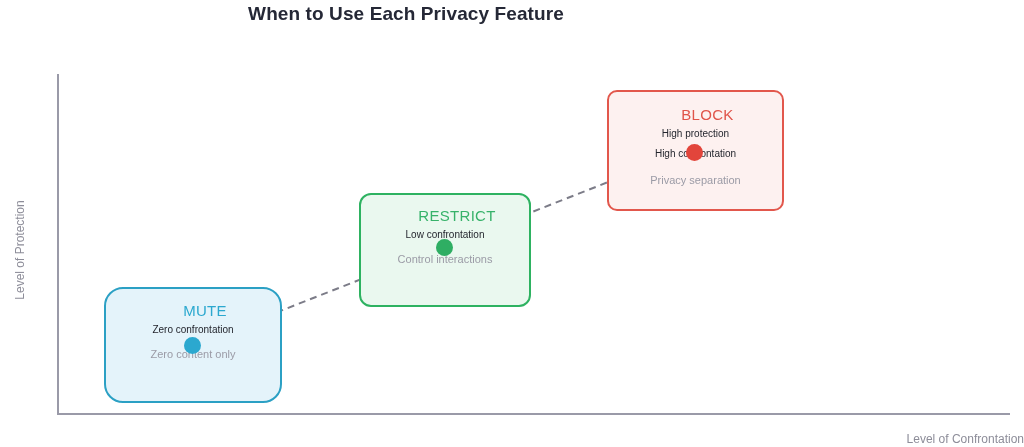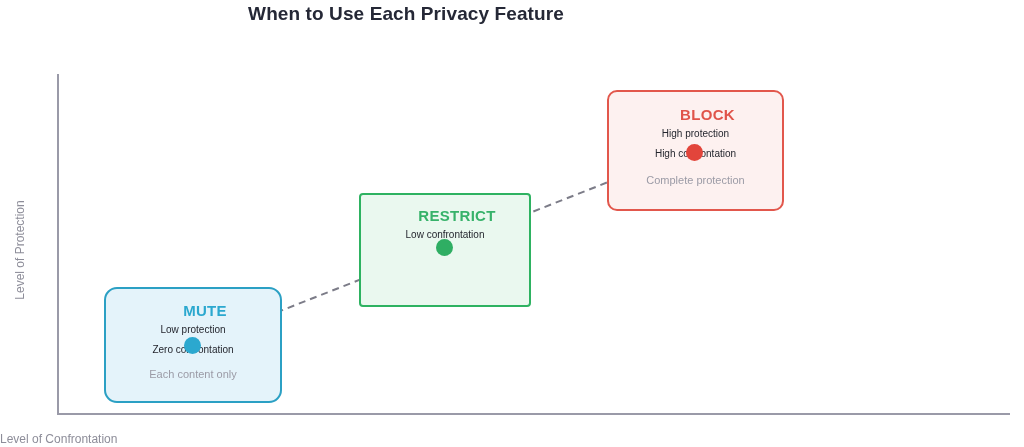--- a/index.html
+++ b/index.html
@@ -49,21 +49,21 @@
     top: 413px;
     width: 953px;
     height: 2px;
     background: #9a9aa8;
   }
   .axis-label-x {
     position: absolute;
     left: 0;
     top: 432px;
     width: 1024px;
-    text-align: left;
+    text-align: right;
     font-size: 12px;
     color: #8d8d99;
   }
   .axis-label-y {
     position: absolute;
     left: -60px;
     top: 243px;
     width: 160px;
     text-align: center;
     font-size: 12px;
@@ -81,26 +81,26 @@
     height: 447px;
     pointer-events: none;
   }
 
   
   .feature-box {
     position: absolute;
     box-sizing: border-box;
     border-width: 2px;
     border-style: solid;
-    border-radius: 13px;
+    border-radius: 19px;
     text-align: center;
   }
   .box-title {
     font-size: 15px;
-    font-weight: bold;
+    font-weight: normal;
     letter-spacing: 0.3px;
     line-height: 18px;
     margin-left: 24px;
   }
   .box-line {
     font-size: 10px;
     color: #24262e;
     line-height: 20px;
     white-space: nowrap;
   }
@@ -122,21 +122,21 @@
   #box-mute .box-title { color: #2ba8cf; padding-top: 13px; }
   #box-mute .box-note  { padding-top: 6px; }
 
   #box-restrict {
     left: 359px;
     top: 193px;
     width: 172px;
     height: 114px;
     background: #eaf8ef;
     border-color: #2eb261;
-    border-radius: 4px;
+    border-radius: 12px;
   }
   #box-restrict .box-title { color: #37b26a; padding-top: 12px; }
   #box-restrict .box-note  { padding-top: 6px; }
 
   #box-block {
     left: 607px;
     top: 90px;
     width: 177px;
     height: 121px;
     background: #fdf1f0;
@@ -170,34 +170,34 @@
   <div class="axis-label-x">Level of Confrontation</div>
 
   <div class="axis-label-y">Level of Protection</div>
 
   <svg class="connector" viewBox="0 0 1024 447" xmlns="http://www.w3.org/2000/svg">
     <line x1="176" y1="352" x2="710" y2="142" stroke="#7c7c88" stroke-width="2" stroke-dasharray="7 5" stroke-linecap="butt"></line>
   </svg>
 
   <div class="feature-box" id="box-mute">
     <div class="box-title">MUTE</div>
-    <div class="box-line">Low protection</div>
     <div class="box-line">Zero confrontation</div>
-    <div class="box-note">Each content only</div>
+    <div class="box-note">Zero content only</div>
   </div>
 
   <div class="feature-box" id="box-restrict">
     <div class="box-title">RESTRICT</div>
     <div class="box-line">Low confrontation</div>
+    <div class="box-note">Control interactions</div>
   </div>
 
   <div class="feature-box" id="box-block">
     <div class="box-title">BLOCK</div>
     <div class="box-line">High protection</div>
     <div class="box-line">High confrontation</div>
-    <div class="box-note">Complete protection</div>
+    <div class="box-note">Privacy separation</div>
   </div>
 
   <div class="dot" id="dot-mute"></div>
   <div class="dot" id="dot-restrict"></div>
   <div class="dot" id="dot-block"></div>
 
 </div>
 
 </body></html>

